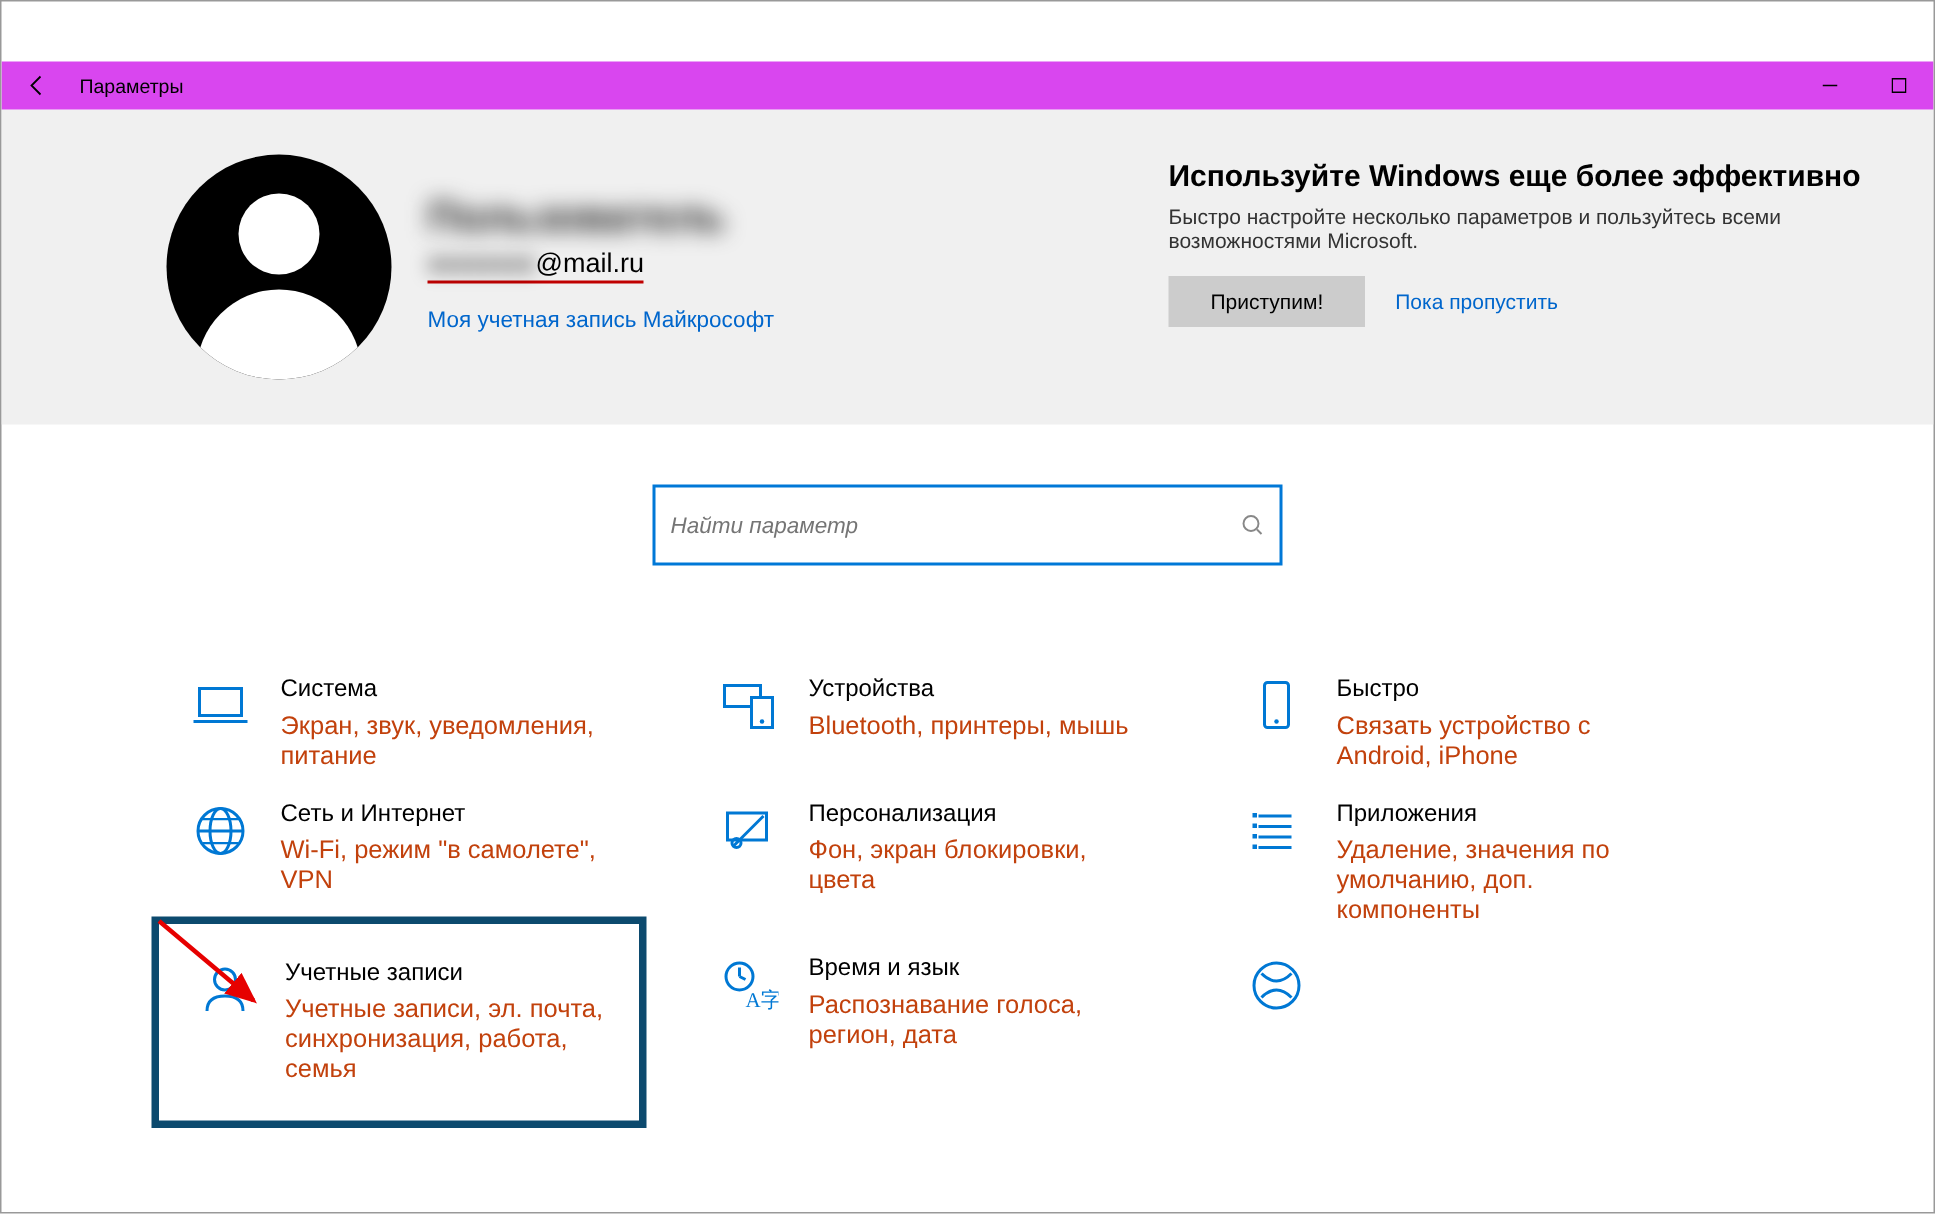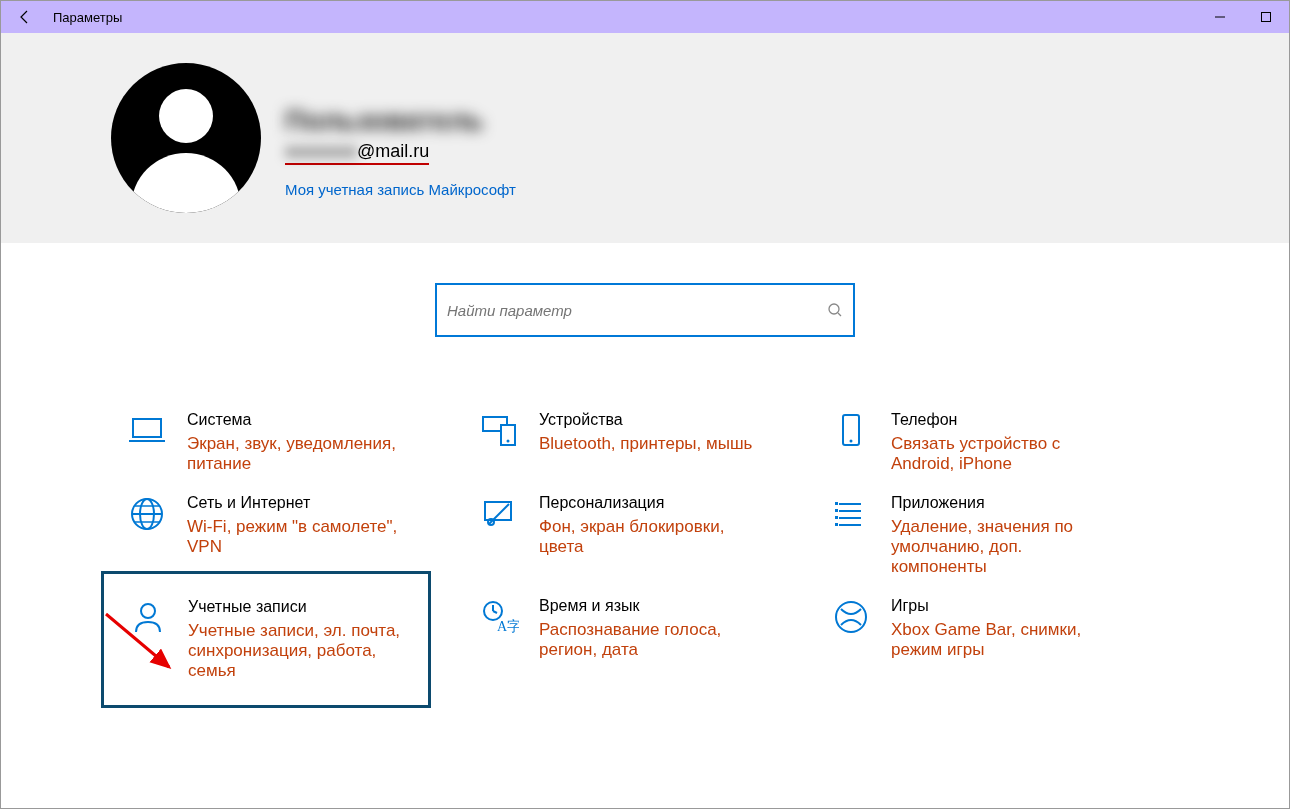--- a/index.html
+++ b/index.html
@@ -11,21 +11,22 @@
     height: 809px;
     overflow: hidden;
     border: 1px solid #999;
     position: relative;
   }
   .titlebar {
     height: 32px;
     display: flex;
     align-items: center;
     position: relative;
-    background: #c4b5fd;
+    background: #d946ef;
+    margin-top: 40px;
   }
   .back-btn {
     width: 48px; height: 32px;
     display: flex; align-items: center; justify-content: center;
     cursor: pointer;
     font-size: 16px;
   }
   .title {
     font-size: 13px;
     padding-left: 4px;
@@ -43,21 +44,21 @@
   }
   .header {
     background: #f0f0f0;
     padding: 30px 40px 30px 110px;
     display: flex;
     justify-content: space-between;
     align-items: flex-start;
   }
   .user-block {
     display: flex;
-    align-items: center;
+    align-items: flex-start;
     gap: 24px;
   }
   .avatar {
     width: 150px; height: 150px;
     border-radius: 50%;
     background: #000;
     position: relative;
     flex-shrink: 0;
     overflow: hidden;
   }
@@ -166,21 +167,21 @@
     width: 310px;
   }
   .tile-icon {
     width: 40px; height: 40px;
     flex-shrink: 0;
     color: #14532d;
   }
   .tile-title { font-size: 16px; color: #000; }
   .tile-sub { font-size: 17px; color: #c2410c; margin-top: 5px; max-width: 230px; }
   .highlight {
-    border: 3px solid #0c4a6e;
+    border: 5px solid #0c4a6e;
     justify-content: space-between;
   }
   .highlight-tile {
     padding: 24px 10px 24px 24px;
     width: 330px;
     margin-left: -22px;
     margin-top: -22px;
   }
   .arrow {
     position: absolute;
@@ -217,20 +218,28 @@
   <div class="user-block">
     <div class="avatar"></div>
     <div class="user-info">
       <div class="user-name">Пользователь</div>
       <div class="user-email">
         <span class="email-blur">xxxxxxxx</span><span>@mail.ru</span>
       </div>
       <span class="ms-account-link">Моя учетная запись Майкрософт</span>
     </div>
   </div>
+  <div class="promo">
+    <h2>Используйте Windows еще более эффективно</h2>
+    <div class="promo-sub">Быстро настройте несколько параметров и пользуйтесь всеми возможностями Microsoft.</div>
+    <div class="promo-actions">
+      <button class="btn-primary">Приступим!</button>
+      <span class="btn-link">Пока пропустить</span>
+    </div>
+  </div>
 </div>
 
 <div class="search-wrap">
   <div class="search-box">
     <input type="text" placeholder="Найти параметр" style="">
     <span class="search-icon">
       <svg width="16" height="16" viewBox="0 0 16 16">
           <circle cx="7" cy="7" r="5" stroke="#888" stroke-width="1.3" fill="none"></circle>
           <line x1="11" y1="11" x2="14" y2="14" stroke="#888" stroke-width="1.3"></line>
         </svg>
@@ -268,21 +277,21 @@
   </div>
 
   <div class="tile">
     <div class="tile-icon">
       <svg width="40" height="40" viewBox="0 0 40 40">
           <rect x="12" y="4" width="16" height="30" rx="2" stroke="#0078d4" stroke-width="2" fill="none"></rect>
           <circle cx="20" cy="30" r="1.5" fill="#0078d4"></circle>
         </svg>
     </div>
     <div>
-      <div class="tile-title">Телефон</div>
+      <div class="tile-title">Быстро</div>
       <div class="tile-sub">Связать устройство с Android, iPhone</div>
     </div>
   </div>
 
   <div class="tile">
     <div class="tile-icon">
       <svg width="40" height="40" viewBox="0 0 40 40">
           <circle cx="20" cy="20" r="15" stroke="#0078d4" stroke-width="2" fill="none"></circle>
           <ellipse cx="20" cy="20" rx="7" ry="15" stroke="#0078d4" stroke-width="2" fill="none"></ellipse>
           <line x1="5" y1="20" x2="35" y2="20" stroke="#0078d4" stroke-width="2"></line>
@@ -357,24 +366,20 @@
     </div>
   </div>
 
   <div class="tile">
     <div class="tile-icon">
       <svg width="40" height="40" viewBox="0 0 40 40">
           <circle cx="20" cy="20" r="15" stroke="#0078d4" stroke-width="2" fill="none"></circle>
           <path d="M10 12 Q20 22 30 12 M10 28 Q20 18 30 28" stroke="#0078d4" stroke-width="2" fill="none"></path>
         </svg>
     </div>
-    <div>
-      <div class="tile-title">Игры</div>
-      <div class="tile-sub">Xbox Game Bar, снимки, режим игры</div>
-    </div>
   </div>
 
 </div>
 
 <svg class="arrow" width="90" height="80">
   <defs>
       <marker id="ah" markerWidth="8" markerHeight="8" refX="6" refY="3" orient="auto">
         <path d="M0,0 L7,3 L0,6 Z" fill="#e60000"></path>
       </marker>
     </defs>

